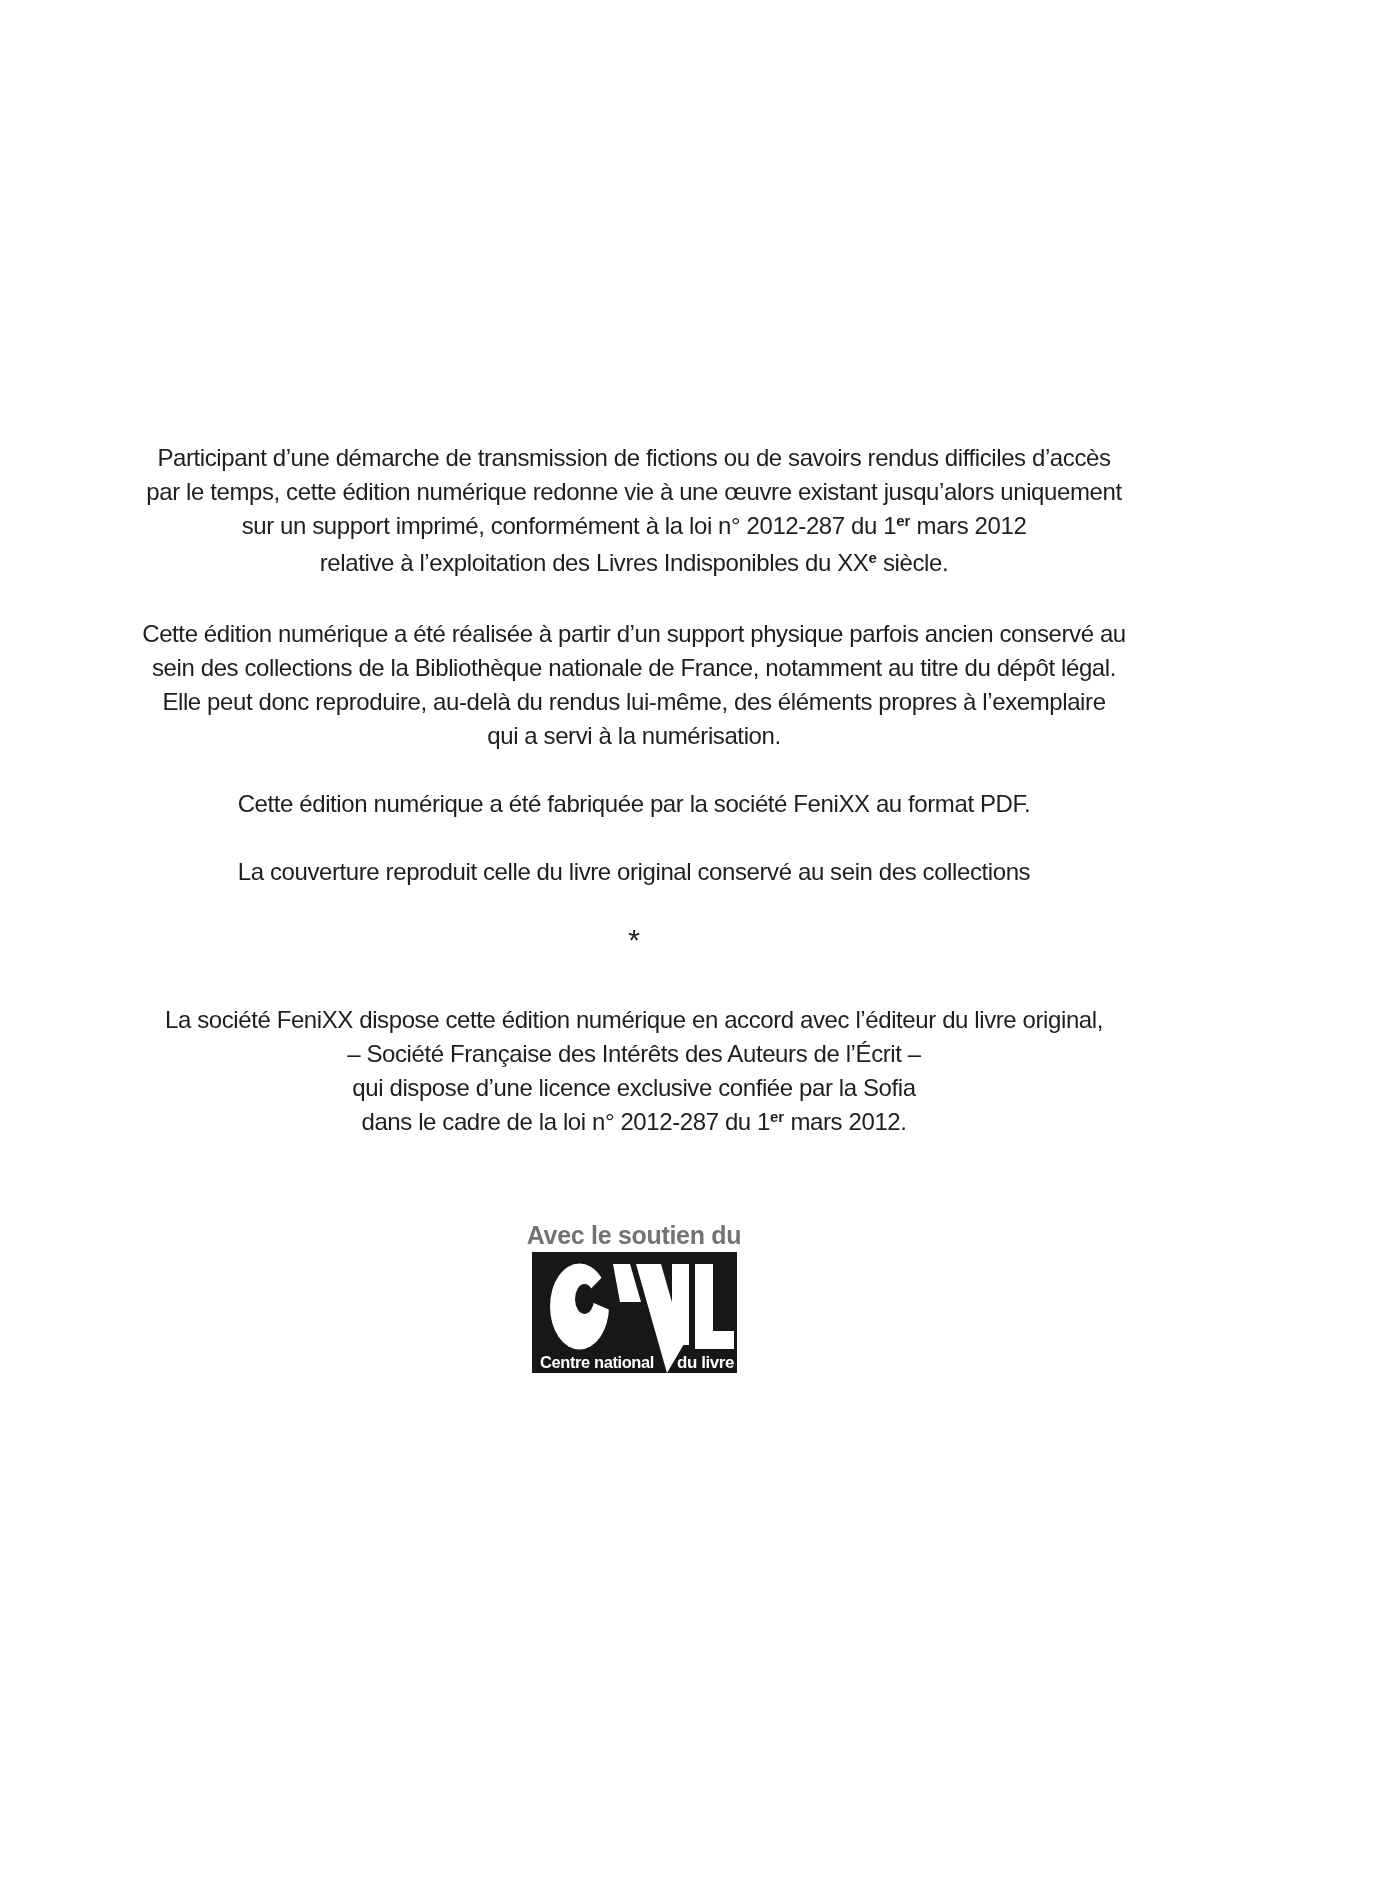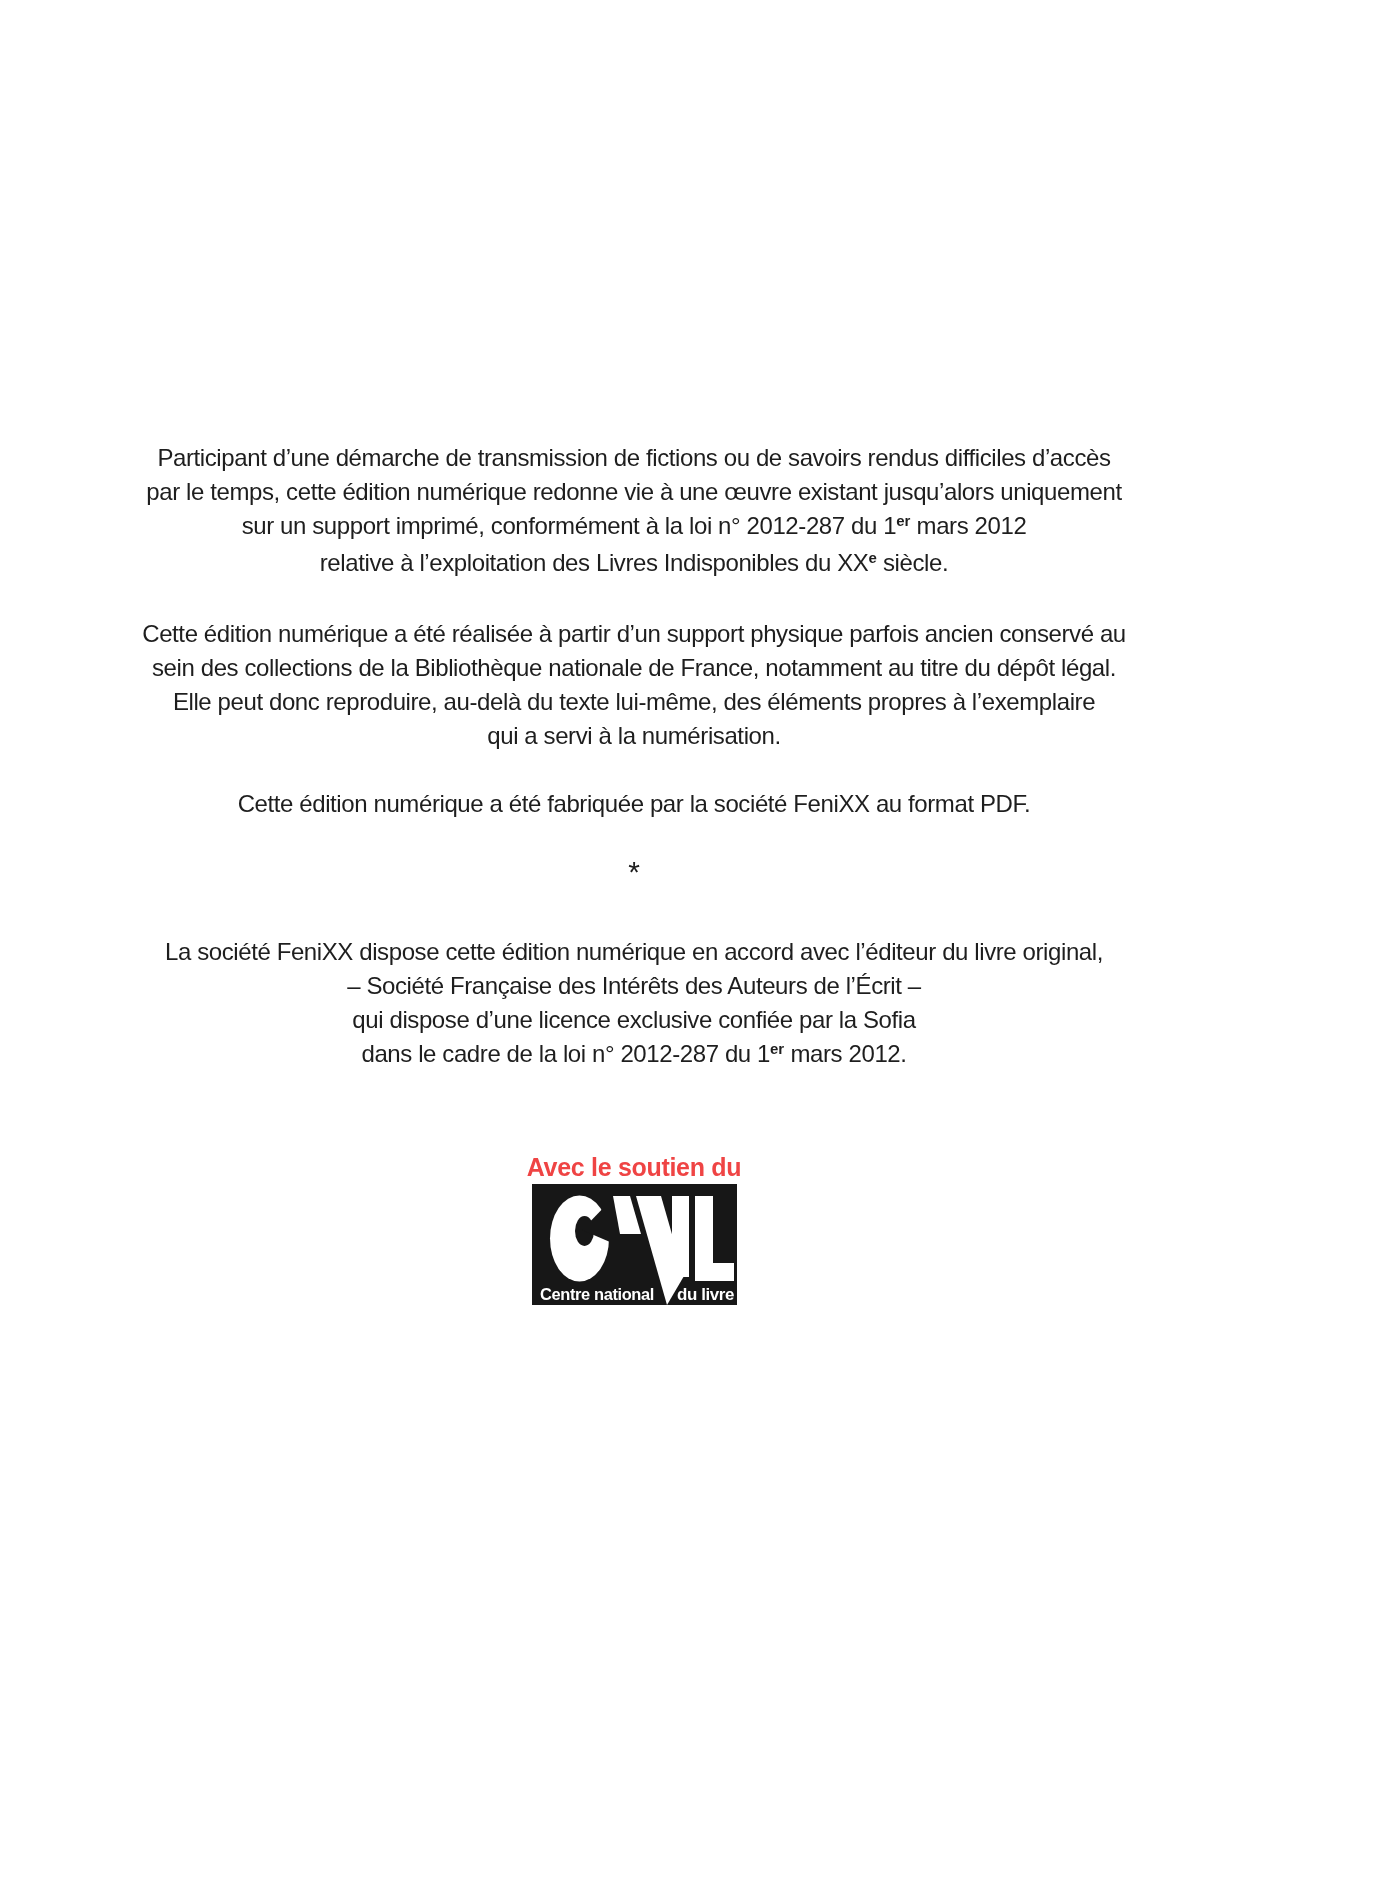--- a/index.html
+++ b/index.html
@@ -34,21 +34,21 @@
     line-height: 34px;
     margin: 4px 0 46px 0;
     color: #1e1e1e;
   }
   .support {
     margin-top: 78px;
     font-size: 25px;
     line-height: 30px;
     letter-spacing: -0.3px;
     font-weight: bold;
-    color: #ef4444;
+    color: #737373;
   }
   .logo-wrap { margin-top: 2px; }
   .cnl-caption {
     fill: #ffffff;
     font-family: "Liberation Sans", sans-serif;
     font-weight: bold;
     font-size: 17px;
   }
 </style>
 </head>
@@ -60,29 +60,30 @@
     <section class="para">
       <div class="line">Participant d’une démarche de transmission de fictions ou de savoirs rendus difficiles d’accès</div>
       <div class="line">par le temps, cette édition numérique redonne vie à une œuvre existant jusqu’alors uniquement</div>
       <div class="line"><span>sur un support imprimé, conformément à la loi n° 2012-287 du 1</span><span class="sup">er</span><span> mars 2012</span></div>
       <div class="line"><span>relative à l’exploitation des Livres Indisponibles du XX</span><span class="sup">e</span><span> siècle.</span></div>
     </section>
 
     <section class="para">
       <div class="line">Cette édition numérique a été réalisée à partir d’un support physique parfois ancien conservé au</div>
       <div class="line">sein des collections de la Bibliothèque nationale de France, notamment au titre du dépôt légal.</div>
-      <div class="line">Elle peut donc reproduire, au-delà du texte lui-même, des éléments propres à l’exemplaire</div>
+      <div class="line">Elle peut donc reproduire, au-delà du rendus lui-même, des éléments propres à l’exemplaire</div>
       <div class="line">qui a servi à la numérisation.</div>
     </section>
 
     <section class="para">
       <div class="line">Cette édition numérique a été fabriquée par la société FeniXX au format PDF.</div>
     </section>
 
     <section class="para">
+      <div class="line">La couverture reproduit celle du livre original conservé au sein des collections</div>
     </section>
 
     <div class="separator-block">*</div>
 
     <section class="para" style="margin-bottom:0;">
       <div class="line">La société FeniXX dispose cette édition numérique en accord avec l’éditeur du livre original,</div>
       <div class="line">– Société Française des Intérêts des Auteurs de l’Écrit –</div>
       <div class="line">qui dispose d’une licence exclusive confiée par la Sofia</div>
       <div class="line"><span>dans le cadre de la loi n° 2012-287 du 1</span><span class="sup">er</span><span> mars 2012.</span></div>
     </section>

